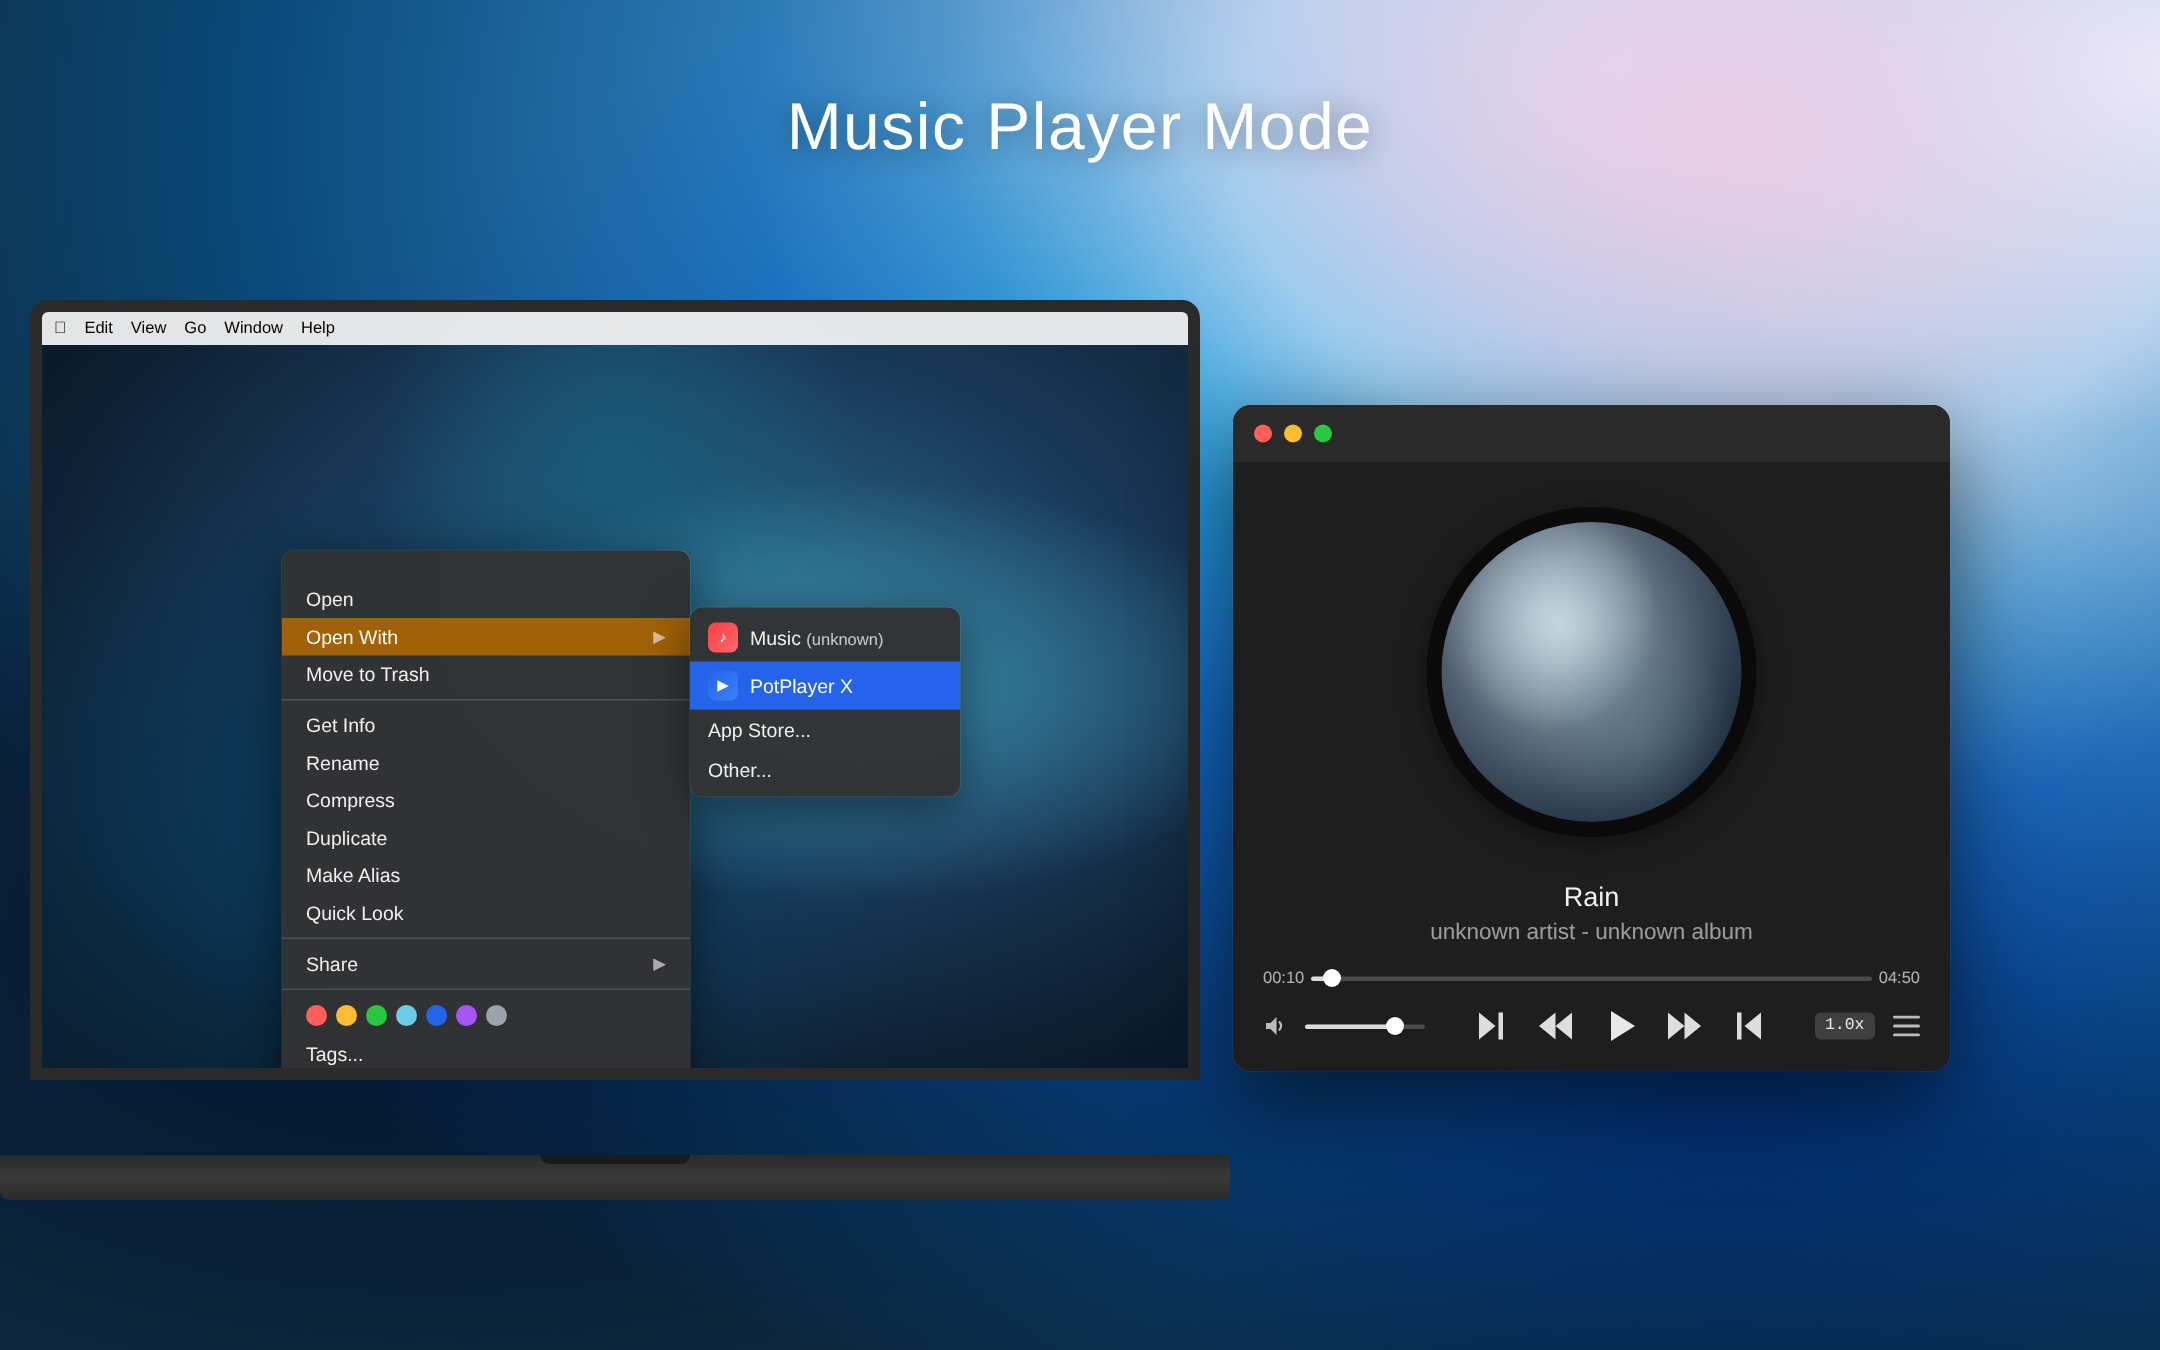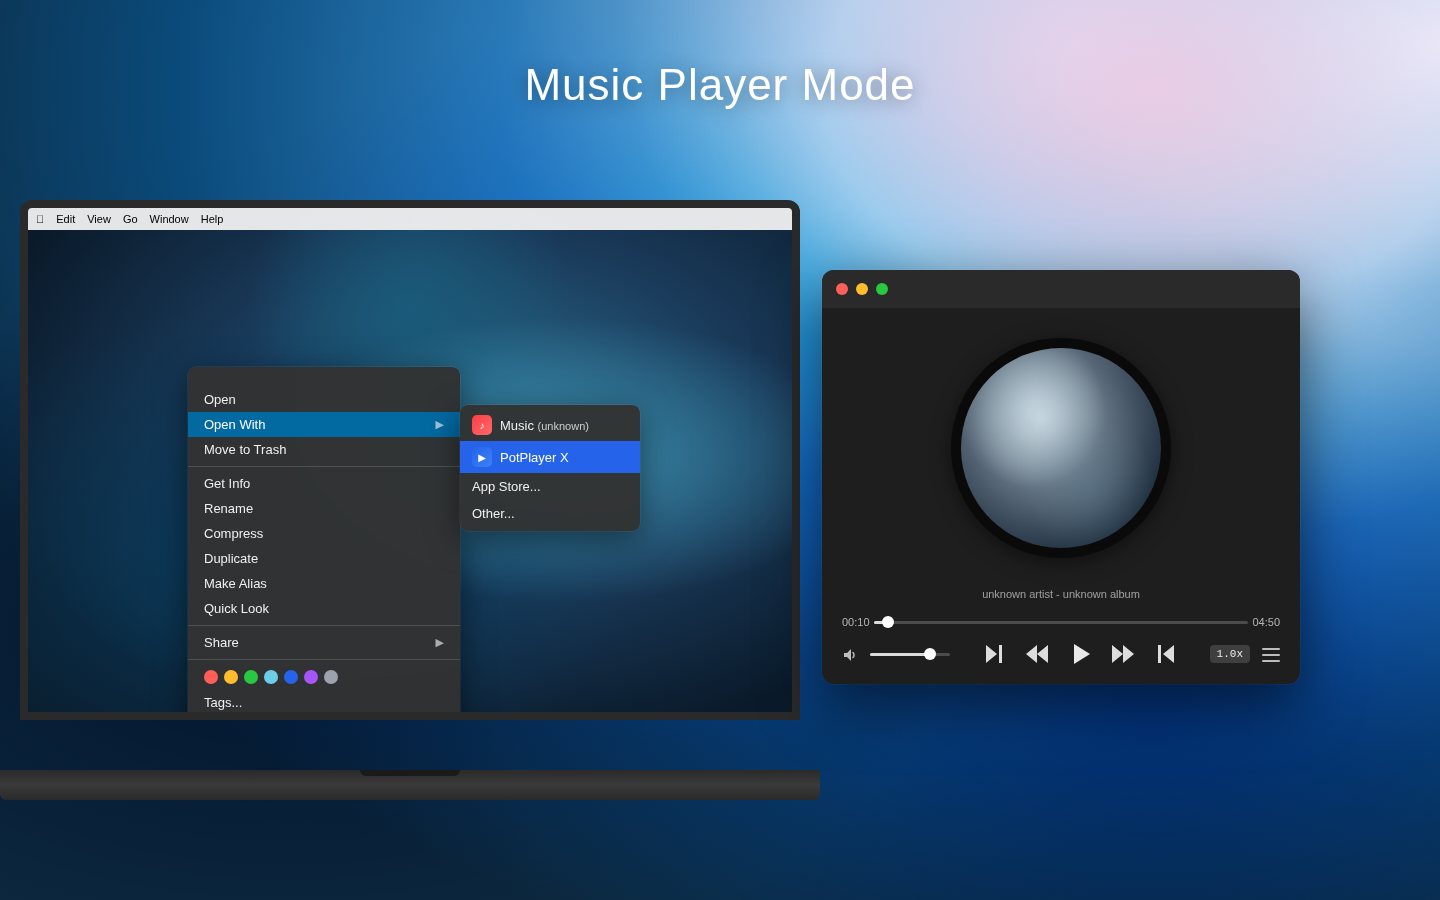--- a/index.html
+++ b/index.html
@@ -133,21 +133,21 @@
       padding: 5px 16px;
       font-size: 13px;
       color: #f0f0f0;
       cursor: pointer;
       display: flex;
       align-items: center;
       justify-content: space-between;
     }
 
     .context-menu-item.highlighted {
-      background: #0369a1;
+      background: #a16207;
       color: white;
     }
 
     .context-menu-separator {
       height: 1px;
       background: rgba(255,255,255,0.15);
       margin: 4px 0;
     }
 
     .context-menu-item .arrow {
@@ -330,21 +330,21 @@
     }
 
     .track-title {
       font-size: 18px;
       font-weight: 500;
       color: #f0f0f0;
       margin-bottom: 4px;
     }
 
     .track-subtitle {
-      font-size: 11px;
+      font-size: 15px;
       color: rgba(240,240,240,0.6);
     }
 
     .progress-bar-container {
       padding: 0 20px;
       display: flex;
       align-items: center;
       margin-bottom: 12px;
     }
 
@@ -570,20 +570,21 @@
 
   <div class="album-art-container">
     <div class="album-art-outer">
       <div class="album-art-inner">
         <div class="album-art-texture"></div>
       </div>
     </div>
   </div>
 
   <div class="track-info">
+    <div class="track-title">Rain</div>
     <div class="track-subtitle">unknown artist - unknown album</div>
   </div>
 
   <div class="progress-bar-container">
     <span class="time-label">00:10</span>
     <div class="progress-track">
       <div class="progress-fill"></div>
       <div class="progress-thumb"></div>
     </div>
     <span class="time-label" style="text-align:right;">04:50</span>

